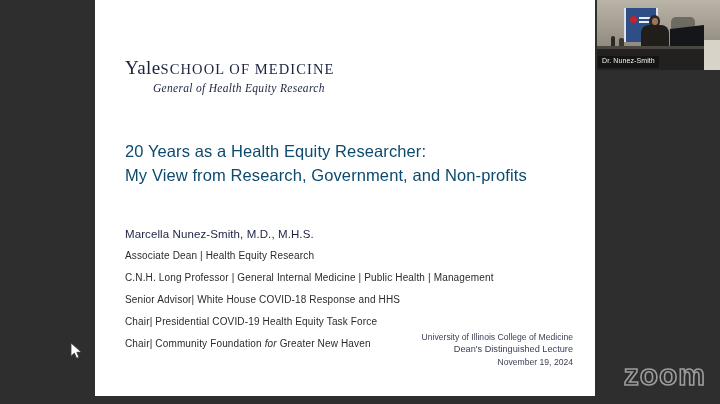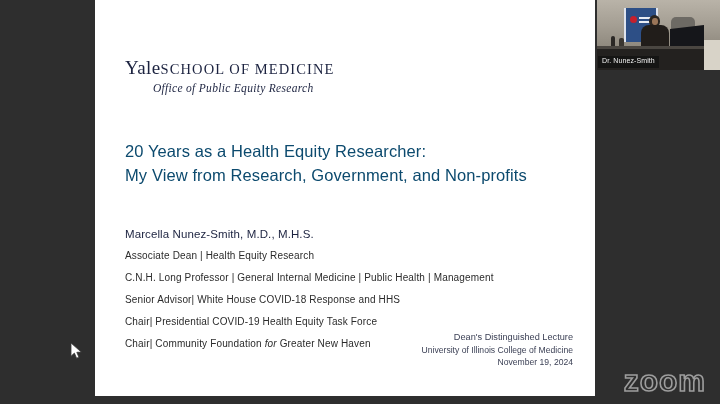--- a/index.html
+++ b/index.html
@@ -226,21 +226,21 @@
     font-size: 7px;
     letter-spacing: 0.1px;
     white-space: nowrap;
     line-height: 1.25;
   }
 
   
   #zoom-watermark {
     position: absolute;
     right: 14px;
-    bottom: 8px;
+    bottom: 14px;
     font-size: 30px;
     font-weight: bold;
     letter-spacing: 1px;
     color: transparent;
     -webkit-text-stroke: 1.6px #9d9d9d;
     line-height: 1;
     user-select: none;
   }
 
   
@@ -256,40 +256,40 @@
 <body>
 
 <div id="screen">
 
   <div id="slide">
 
     <div class="logo-block">
       <div class="logo-line1">
         <span class="logo-yale">Yale</span><span class="logo-som">SCHOOL OF MEDICINE</span>
       </div>
-      <div class="logo-line2">Office of Public Equity Research</div>
+      <div class="logo-line2">General of Health Equity Research</div>
     </div>
 
     <div class="slide-title">
       <div>20 Years as a Health Equity Researcher:</div>
       <div>My View from Research, Government, and Non-profits</div>
     </div>
 
     <div class="speaker-block">
       <div class="speaker-name">Marcella Nunez-Smith, M.D., M.H.S.</div>
       <div class="speaker-role">Associate Dean | Health Equity Research</div>
       <div class="speaker-role">C.N.H. Long Professor | General Internal Medicine | Public Health | Management</div>
       <div class="speaker-role">Senior Advisor| White House COVID-18 Response and HHS</div>
       <div class="speaker-role">Chair| Presidential COVID-19 Health Equity Task Force</div>
       <div class="speaker-role"><span>Chair| Community Foundation </span><span class="it">for</span><span> Greater New Haven</span></div>
     </div>
 
     <div class="lecture-block">
+      <div class="lecture-line">University of Illinois College of Medicine</div>
       <div class="lecture-line title-line">Dean's Distinguished Lecture</div>
-      <div class="lecture-line">University of Illinois College of Medicine</div>
       <div class="lecture-line">November 19, 2024</div>
     </div>
 
   </div>
 
   <div id="video-tile">
     <div class="vt-wall"></div>
     <div class="vt-banner">
       <div class="vt-banner-logo"></div>
       <div class="vt-banner-text"></div>

